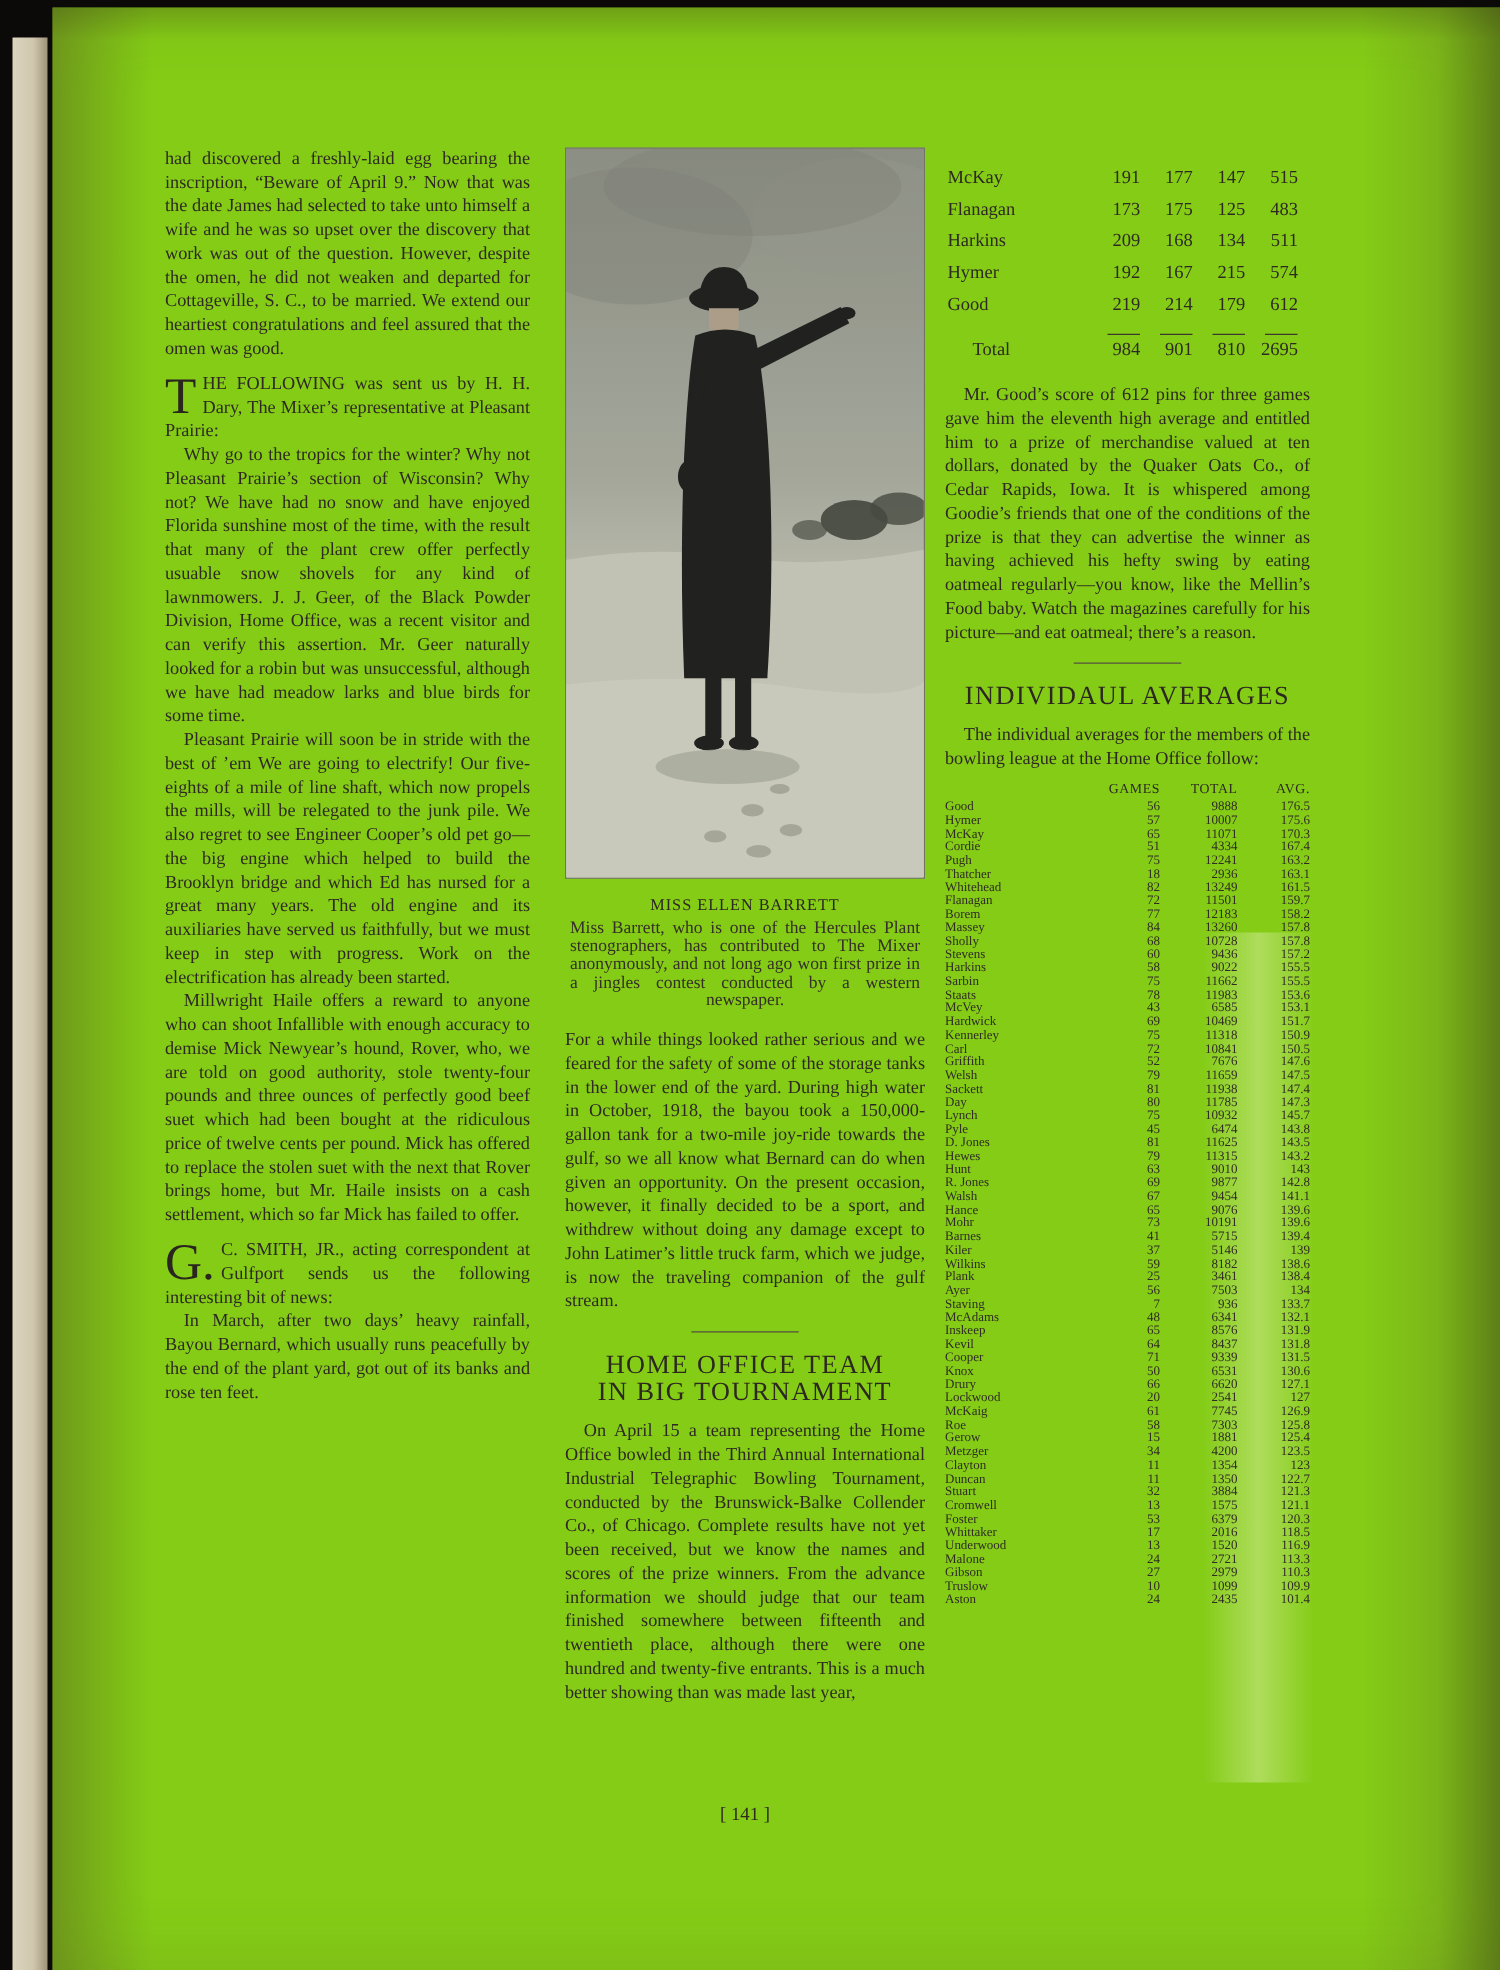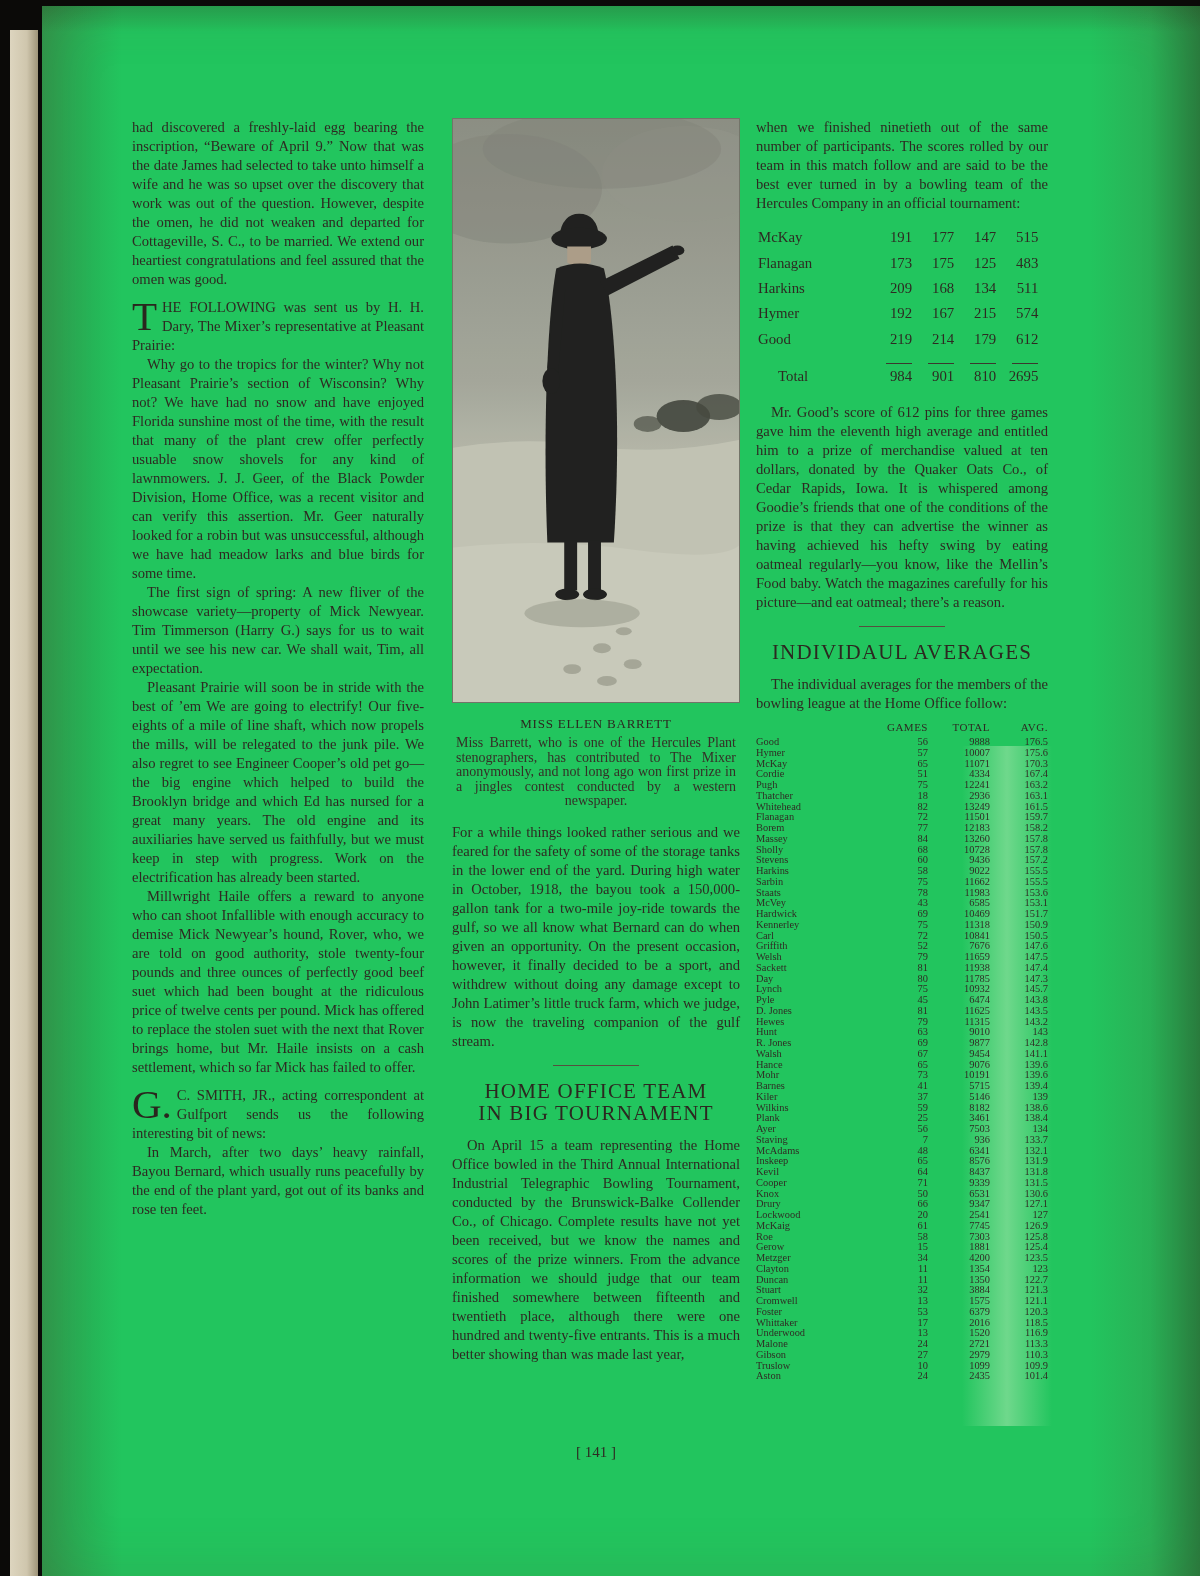--- a/index.html
+++ b/index.html
@@ -9,21 +9,21 @@
     position:relative;
     font-family:"Liberation Serif","DejaVu Serif",serif;
     overflow:hidden;
   }
   .under-page {
     position:absolute; left:10px; top:30px; width:28px; height:1546px;
     background:linear-gradient(90deg,#ddd5bf 0%,#cfc6ad 60%,#9e9479 100%);
   }
   .page {
     position:absolute; left:42px; top:6px; width:1158px; height:1570px;
-    background:#22c55e;
+    background:#84cc16;
     box-shadow:inset 0 0 60px rgba(90,75,45,0.18);
   }
   .page .gutter-shade {
     position:absolute; left:0; top:0; bottom:0; width:80px;
     background:linear-gradient(90deg, rgba(70,58,36,0.30), rgba(70,58,36,0.0));
     pointer-events:none;
   }
   .page .right-shade {
     position:absolute; right:0; top:0; bottom:0; width:110px;
     background:linear-gradient(90deg, rgba(0,0,0,0) 0%, rgba(80,66,42,0.16) 55%, rgba(45,36,22,0.42) 100%);
@@ -150,21 +150,20 @@
   <div class="stain1"></div>
   <div class="stain2"></div>
 
   <div class="col col-left">
     <p class="para noindent">had discovered a freshly-laid egg bearing the inscription, “Beware of April 9.” Now that was the date James had selected to take unto himself a wife and he was so upset over the discovery that work was out of the question. However, despite the omen, he did not weaken and departed for Cottageville, S. C., to be married. We extend our heartiest congratulations and feel assured that the omen was good.</p>
 
     <p class="para noindent section-gap">
       <span class="dropcap">T</span><span>HE FOLLOWING was sent us by H. H. Dary, The Mixer’s representative at Pleasant Prairie:</span>
     </p>
     <p class="para">Why go to the tropics for the winter? Why not Pleasant Prairie’s section of Wisconsin? Why not? We have had no snow and have enjoyed Florida sunshine most of the time, with the result that many of the plant crew offer perfectly usuable snow shovels for any kind of lawnmowers. J. J. Geer, of the Black Powder Division, Home Office, was a recent visitor and can verify this assertion. Mr. Geer naturally looked for a robin but was unsuccessful, although we have had meadow larks and blue birds for some time.</p>
-    <p class="para">The first sign of spring: A new fliver of the showcase variety—property of Mick Newyear. Tim Timmerson (Harry G.) says for us to wait until we see his new car. We shall wait, Tim, all expectation.</p>
     <p class="para">Pleasant Prairie will soon be in stride with the best of ’em We are going to electrify! Our five-eights of a mile of line shaft, which now propels the mills, will be relegated to the junk pile. We also regret to see Engineer Cooper’s old pet go—the big engine which helped to build the Brooklyn bridge and which Ed has nursed for a great many years. The old engine and its auxiliaries have served us faithfully, but we must keep in step with progress. Work on the electrification has already been started.</p>
     <p class="para">Millwright Haile offers a reward to anyone who can shoot Infallible with enough accuracy to demise Mick Newyear’s hound, Rover, who, we are told on good authority, stole twenty-four pounds and three ounces of perfectly good beef suet which had been bought at the ridiculous price of twelve cents per pound. Mick has offered to replace the stolen suet with the next that Rover brings home, but Mr. Haile insists on a cash settlement, which so far Mick has failed to offer.</p>
 
     <p class="para noindent section-gap">
       <span class="dropcap">G.</span><span>C. SMITH, JR., acting correspondent at Gulfport sends us the following interesting bit of news:</span>
     </p>
     <p class="para">In March, after two days’ heavy rainfall, Bayou Bernard, which usually runs peacefully by the end of the plant yard, got out of its banks and rose ten feet.</p>
   </div>
 
   <div class="col col-middle">
@@ -222,21 +221,20 @@
 
     <h2 class="col-heading">
       <span>HOME OFFICE TEAM</span><br>
       <span>IN BIG TOURNAMENT</span>
     </h2>
 
     <p class="para">On April 15 a team representing the Home Office bowled in the Third Annual International Industrial Telegraphic Bowling Tournament, conducted by the Brunswick-Balke Collender Co., of Chicago. Complete results have not yet been received, but we know the names and scores of the prize winners. From the advance information we should judge that our team finished somewhere between fifteenth and twentieth place, although there were one hundred and twenty-five entrants. This is a much better showing than was made last year,</p>
   </div>
 
   <div class="col col-right">
-    <p class="para noindent">when we finished ninetieth out of the same number of participants. The scores rolled by our team in this match follow and are said to be the best ever turned in by a bowling team of the Hercules Company in an official tournament:</p>
 
     <table class="score-table">
       <tbody>
           <tr>
             <td>McKay</td>
             <td>191</td>
             <td>177</td>
             <td>147</td>
             <td>515</td>
           </tr>
@@ -565,21 +563,21 @@
           </tr>
           <tr>
             <td>Knox</td>
             <td>50</td>
             <td>6531</td>
             <td>130.6</td>
           </tr>
           <tr>
             <td>Drury</td>
             <td>66</td>
-            <td>9347</td>
+            <td>6620</td>
             <td>127.1</td>
           </tr>
           <tr>
             <td>Lockwood</td>
             <td>20</td>
             <td>2541</td>
             <td>127</td>
           </tr>
           <tr>
             <td>McKaig</td>

